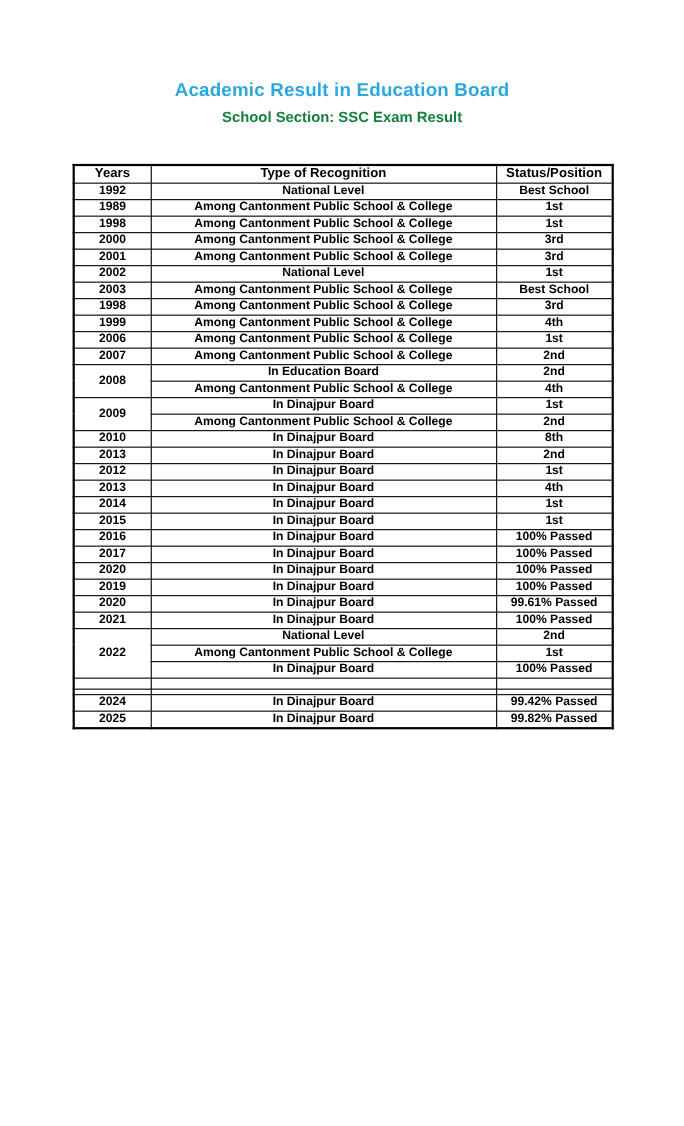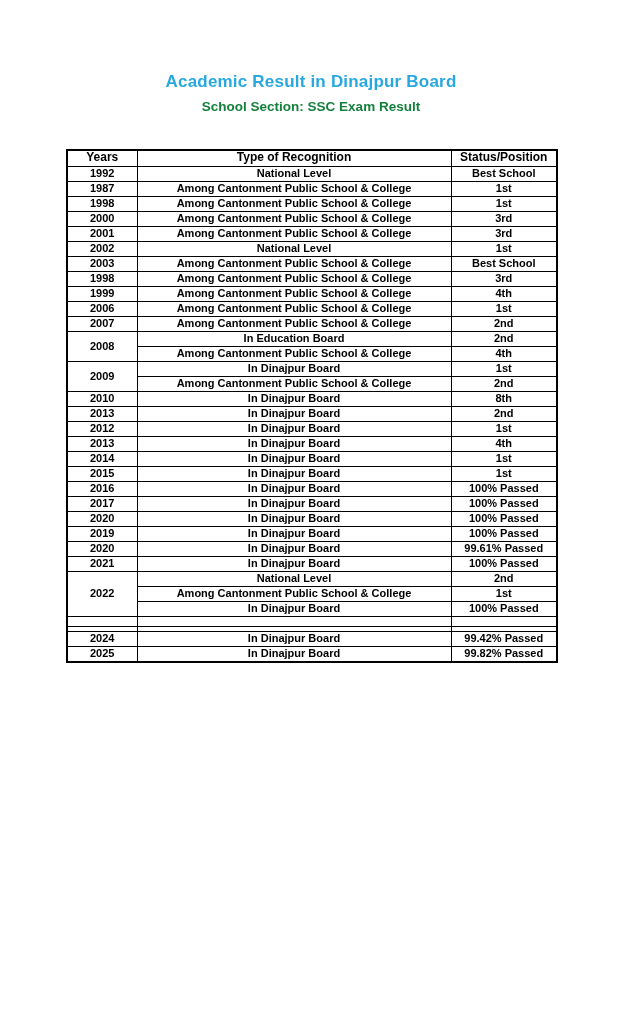--- a/index.html
+++ b/index.html
@@ -59,21 +59,21 @@
     height: 15px;
   }
   table.results tr.empty-row-1 td { height: 9px; }
   table.results tr.empty-row-2 td { height: 4px; }
 </style>
 </head>
 <body>
 
 <div class="page">
 
-  <div class="doc-title" style="color: rgb(41, 168, 224);">Academic Result in Dinajpur Board</div>
+  <div class="doc-title" style="color: rgb(41, 168, 224);">Academic Result in Education Board</div>
 
   <div class="doc-subtitle" style="color: #15803d;">School Section: SSC Exam Result</div>
 
   <table class="results">
     <colgroup>
       <col class="c-year">
       <col class="c-recog">
       <col class="c-status">
     </colgroup>
     <thead>
@@ -83,21 +83,21 @@
         <th>Status/Position</th>
       </tr>
     </thead>
     <tbody>
         <tr>
           <td rowspan="1">1992</td>
           <td>National Level</td>
           <td>Best School</td>
         </tr>
         <tr>
-          <td rowspan="1">1987</td>
+          <td rowspan="1">1989</td>
           <td>Among Cantonment Public School &amp; College</td>
           <td>1st</td>
         </tr>
         <tr>
           <td rowspan="1">1998</td>
           <td>Among Cantonment Public School &amp; College</td>
           <td>1st</td>
         </tr>
         <tr>
           <td rowspan="1">2000</td>

